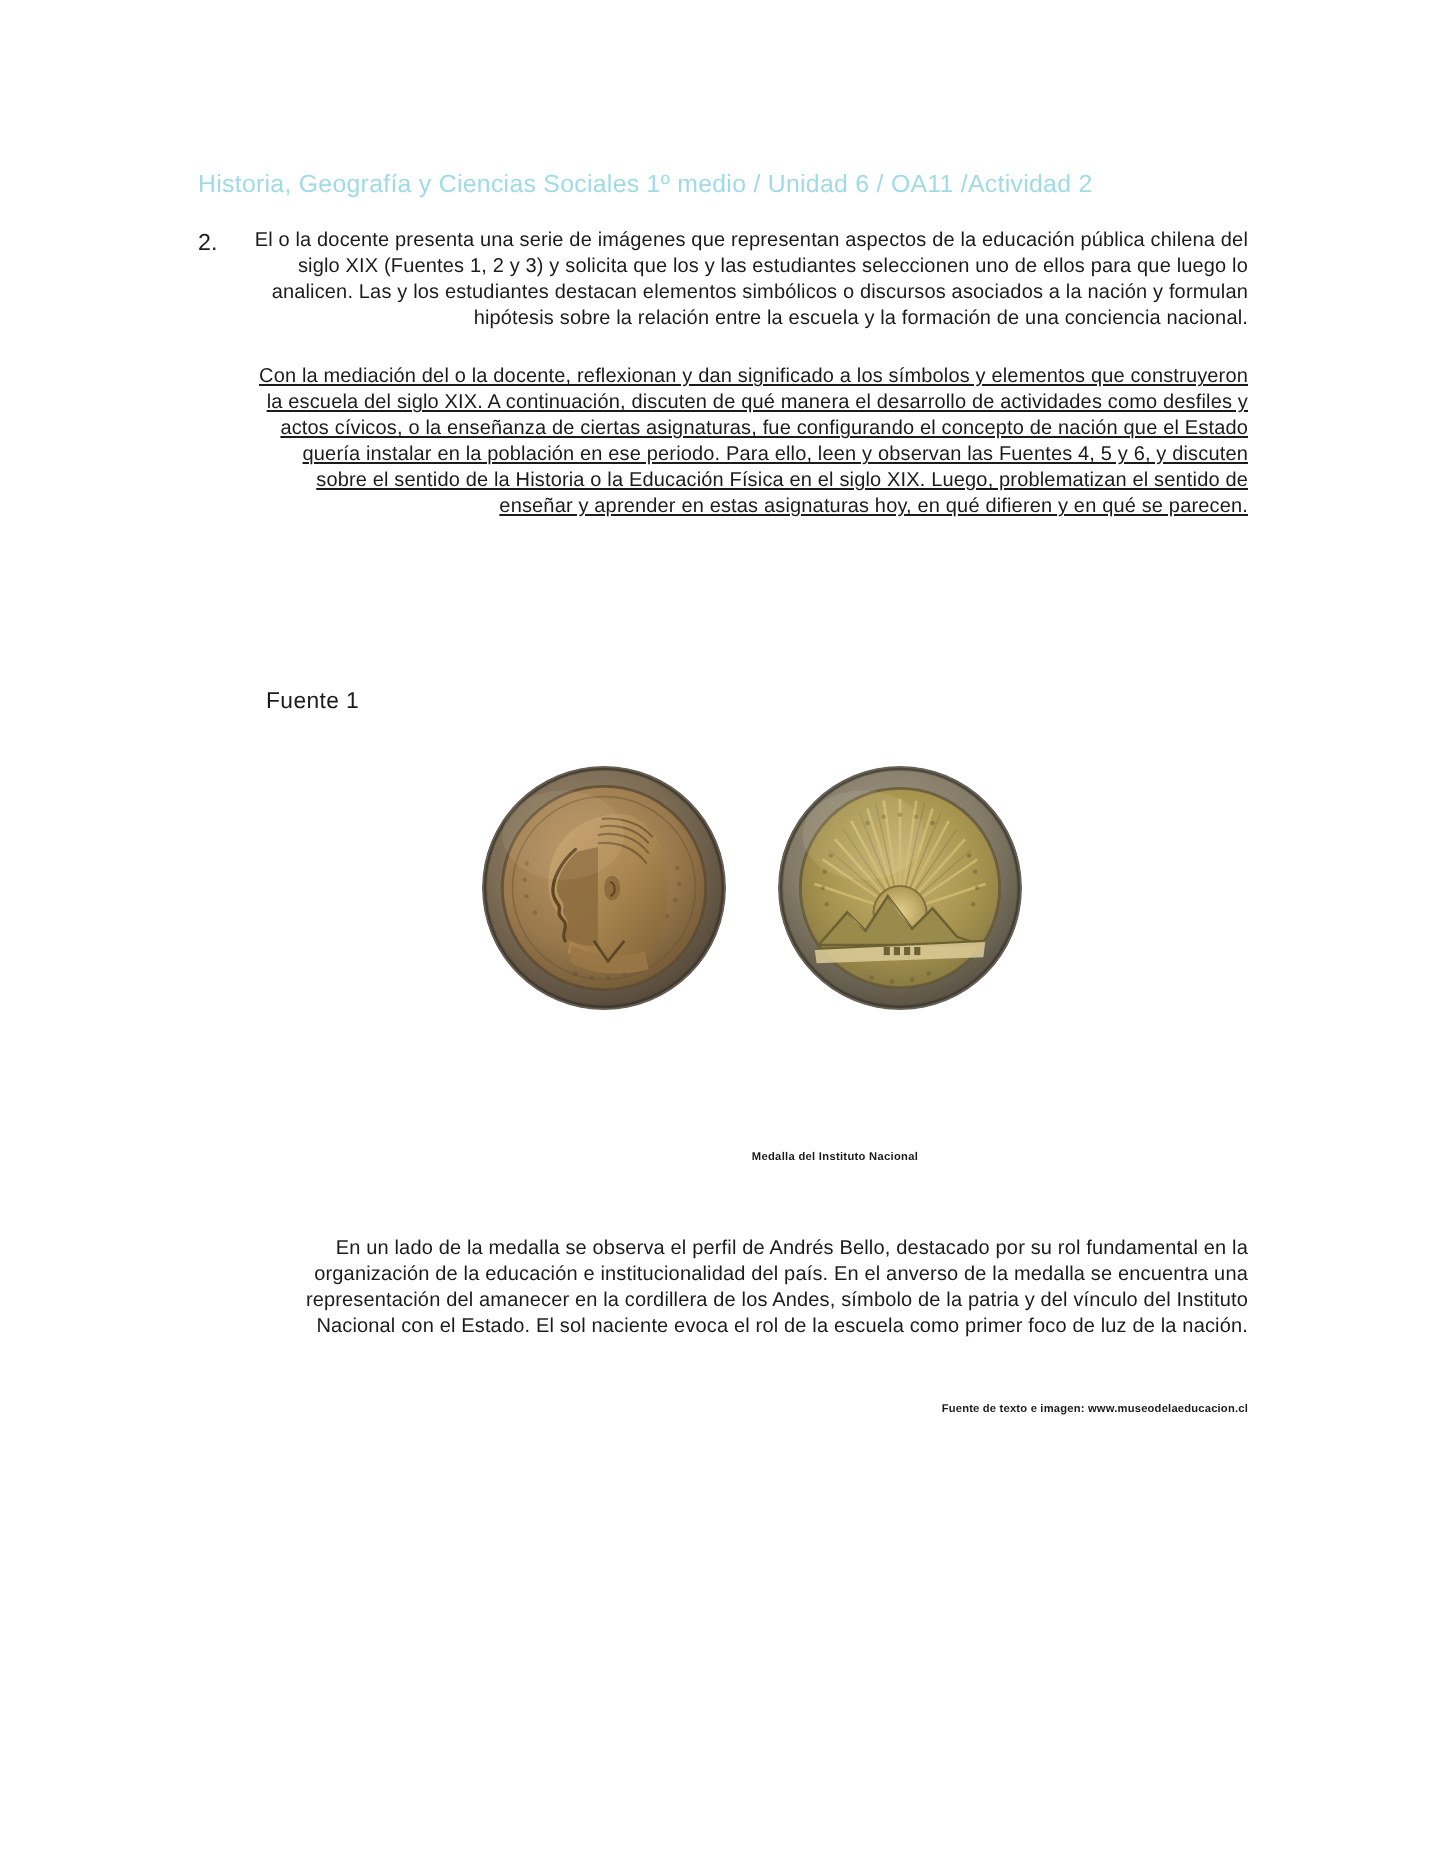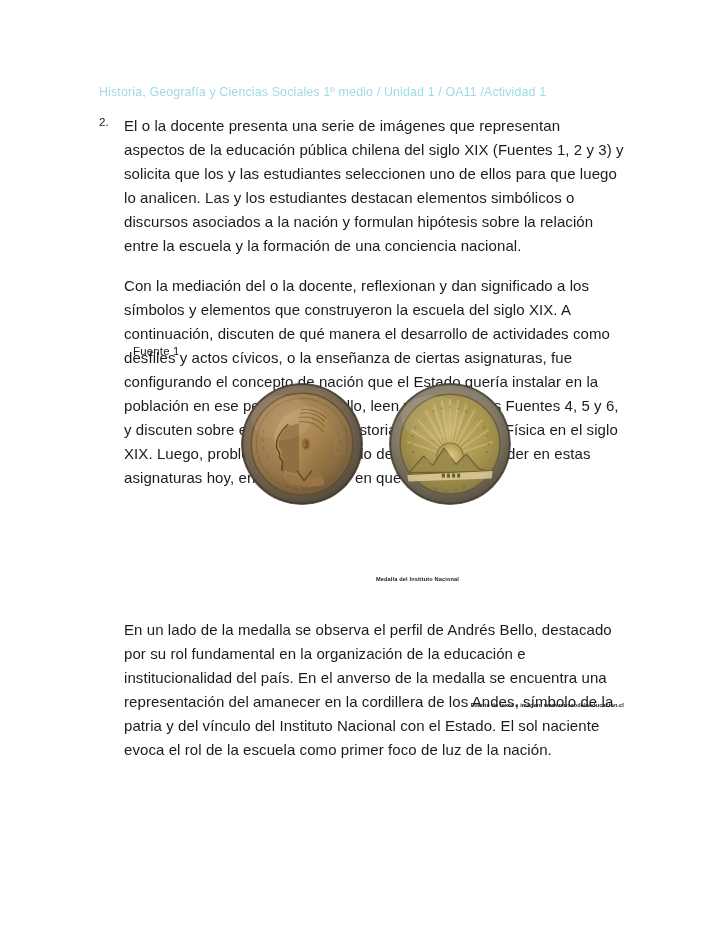--- a/index.html
+++ b/index.html
@@ -51,29 +51,30 @@
     flex: 0 0 25px;
     font-size: 11.6px;
     line-height: 16.6px;
     color: #1b1b1b;
     letter-spacing: 0.1px;
   }
   .activity-body {
     flex: 1 1 auto;
   }
   .para {
-    font-size: 15px;
-    line-height: 24px;
+    font-size: 10px;
+    line-height: 13px;
     color: #1b1b1b;
     letter-spacing: 0.08px;
     margin: 0;
-    text-align: left;
+    text-align: right;
   }
   .para + .para {
     margin-top: 16px;
+    text-decoration: underline;
   }
 
   
   .fuente-label {
     position: absolute;
     left: 133px;
     top: 343px;
     font-size: 11.4px;
     line-height: 16px;
     color: #1b1b1b;
@@ -139,21 +140,21 @@
     letter-spacing: 0.1px;
     font-weight: bold;
     color: #1b1b1b;
   }
 </style>
 </head>
 <body>
 
 <div class="page">
 
-  <div class="doc-header">Historia, Geografía y Ciencias Sociales 1º medio / Unidad 1 / OA11 /Actividad 1</div>
+  <div class="doc-header">Historia, Geografía y Ciencias Sociales 1º medio / Unidad 6 / OA11 /Actividad 2</div>
 
   <div class="activity">
     <div class="activity-row">
       <div class="activity-num">2.</div>
       <div class="activity-body">
         <p class="para">El o la docente presenta una serie de imágenes que representan aspectos de la educación pública chilena del siglo XIX (Fuentes 1, 2 y 3) y solicita que los y las estudiantes seleccionen uno de ellos para que luego lo analicen. Las y los estudiantes destacan elementos simbólicos o discursos asociados a la nación y formulan hipótesis sobre la relación entre la escuela y la formación de una conciencia nacional.</p>
         <p class="para">Con la mediación del o la docente, reflexionan y dan significado a los símbolos y elementos que construyeron la escuela del siglo XIX. A continuación, discuten de qué manera el desarrollo de actividades como desfiles y actos cívicos, o la enseñanza de ciertas asignaturas, fue configurando el concepto de nación que el Estado quería instalar en la población en ese periodo. Para ello, leen y observan las Fuentes 4, 5 y 6, y discuten sobre el sentido de la Historia o la Educación Física en el siglo XIX. Luego, problematizan el sentido de enseñar y aprender en estas asignaturas hoy, en qué difieren y en qué se parecen.</p>
       </div>
     </div>
   </div>

